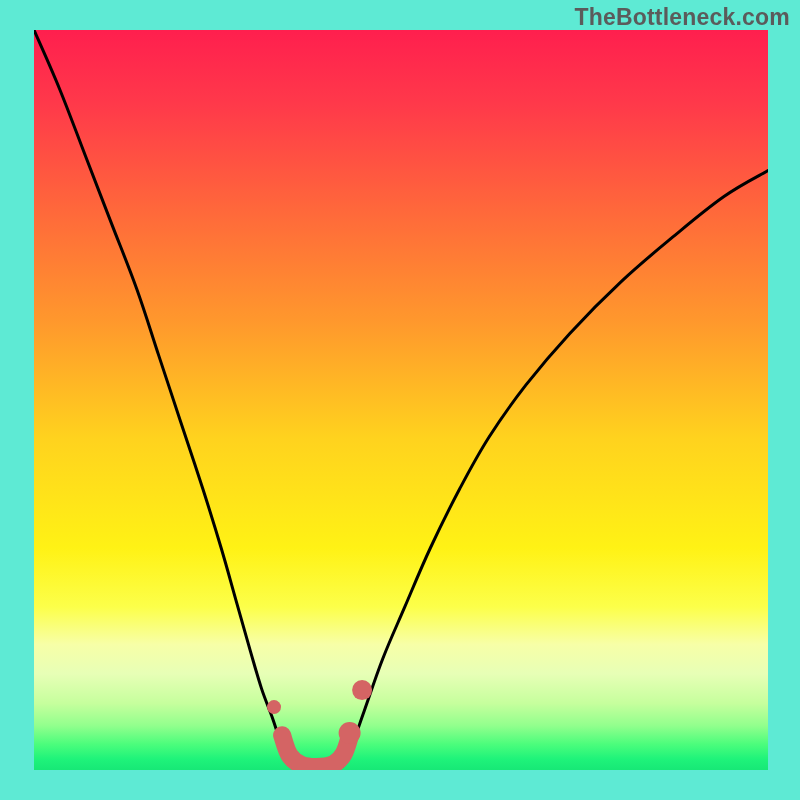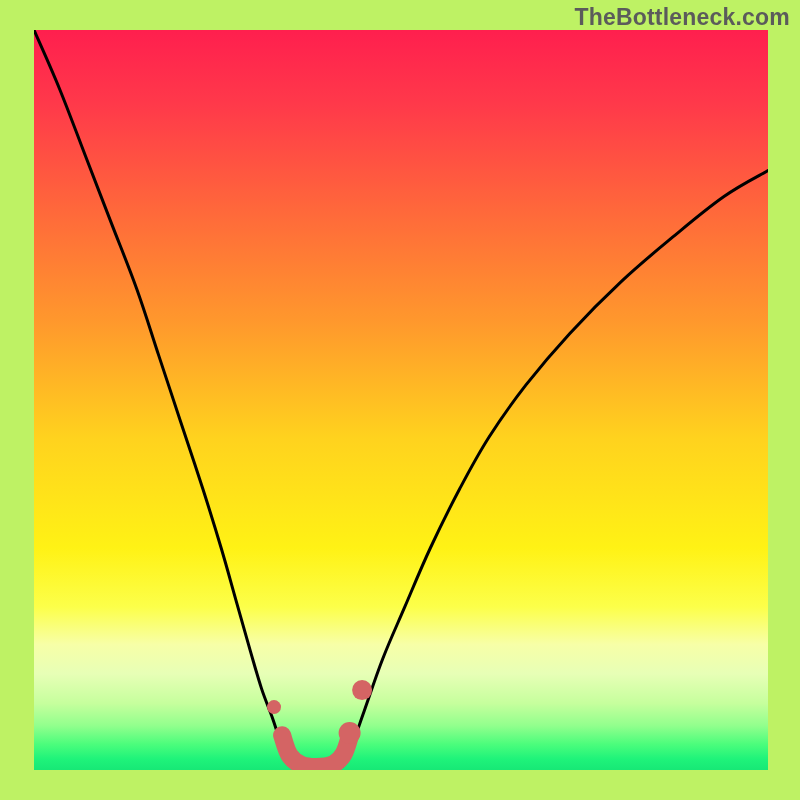--- a/index.html
+++ b/index.html
@@ -10,21 +10,21 @@
     background: #000;
     overflow: hidden;
     font-family: Arial, Helvetica, sans-serif;
   }
   .frame {
     position: absolute;
     top: 0;
     left: 0;
     width: 800px;
     height: 800px;
-    background: #bef264;
+    background: #5eead4;
   }
   .watermark {
     position: absolute;
     top: 4px;
     right: 10px;
     color: #5b5b5b;
     font-size: 23px;
     font-weight: 600;
     letter-spacing: 0.2px;
     user-select: none;

